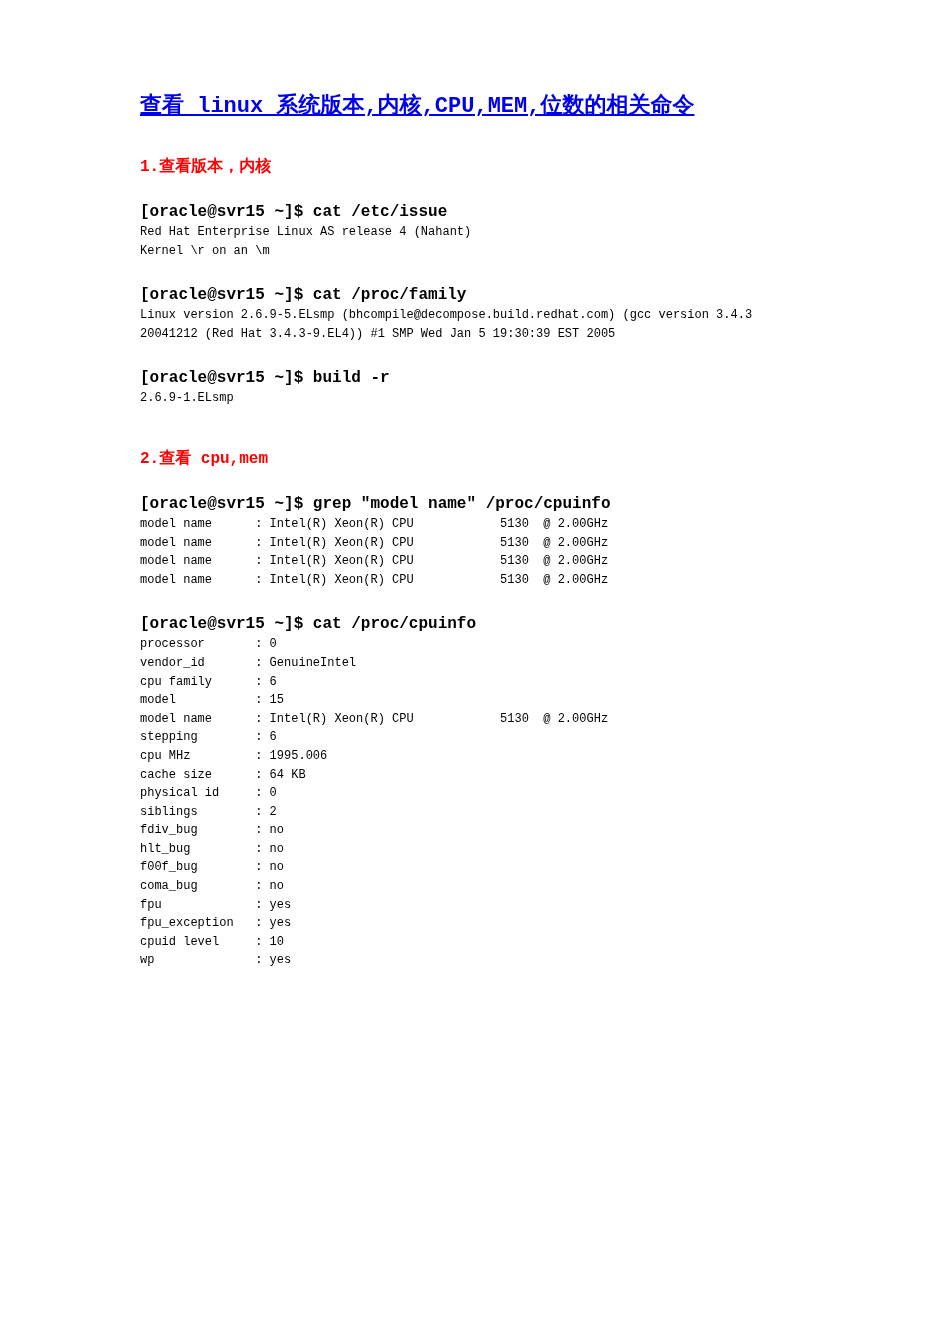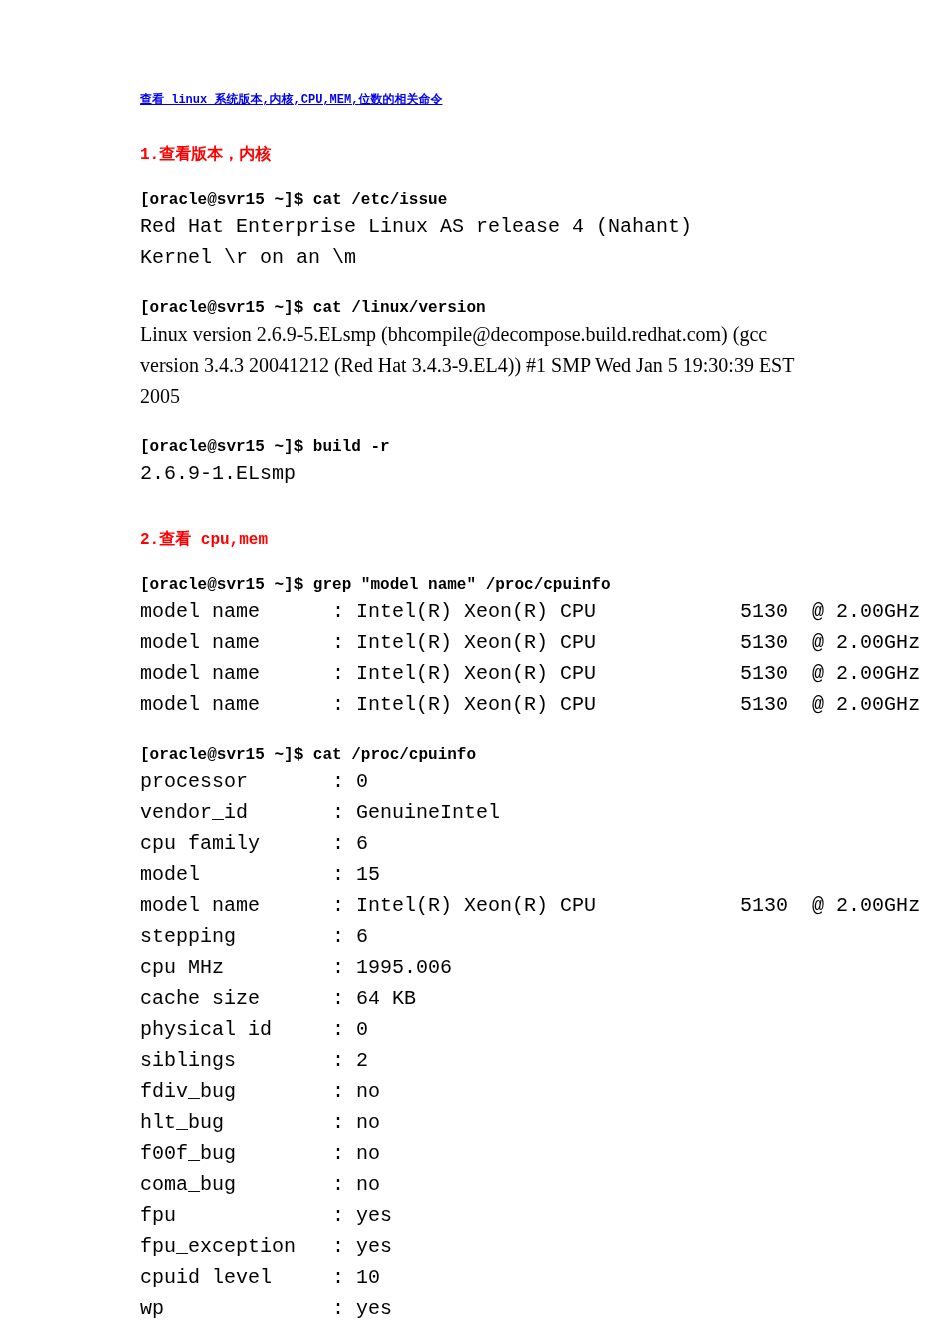--- a/index.html
+++ b/index.html
@@ -9,62 +9,62 @@
       font-size: 16px;
       background: #fff;
       color: #000;
       width: 945px;
       box-sizing: border-box;
     }
     .title-link {
       color: #0000EE;
       text-decoration: underline;
       font-weight: bold;
-      font-size: 12px;
+      font-size: 22px;
     }
     .section-heading {
       color: #ff0000;
       font-weight: bold;
       margin-top: 40px;
       margin-bottom: 16px;
       font-size: 16px;
     }
     .cmd {
       font-weight: bold;
       font-family: "Courier New", monospace;
       margin-top: 26px;
       margin-bottom: 2px;
       font-size: 16px;
     }
     .out {
       font-family: "Courier New", monospace;
       white-space: pre;
-      font-size: 20px;
+      font-size: 12px;
       margin: 0;
       line-height: 1.55;
     }
     .section-heading:first-of-type {
       margin-top: 36px;
     }
   </style>
 </head>
 <body>
 
 
 
 <a href="#" class="title-link">查看 linux 系统版本,内核,CPU,MEM,位数的相关命令</a>
 
 <div class="section-heading">1.查看版本，内核</div>
 
 <div class="cmd">[oracle@svr15 ~]$ cat /etc/issue</div>
 <pre class="out">Red Hat Enterprise Linux AS release 4 (Nahant)
 Kernel \r on an \m</pre>
 
-<div class="cmd">[oracle@svr15 ~]$ cat /linux/version</div>
-<pre class="out" style="white-space: pre-wrap; font-family: Liberation Serif, serif;">Linux version 2.6.9-5.ELsmp (bhcompile@decompose.build.redhat.com) (gcc version 3.4.3 20041212 (Red Hat 3.4.3-9.EL4)) #1 SMP Wed Jan 5 19:30:39 EST 2005</pre>
+<div class="cmd">[oracle@svr15 ~]$ cat /proc/family</div>
+<pre class="out" style="white-space: pre-wrap;">Linux version 2.6.9-5.ELsmp (bhcompile@decompose.build.redhat.com) (gcc version 3.4.3 20041212 (Red Hat 3.4.3-9.EL4)) #1 SMP Wed Jan 5 19:30:39 EST 2005</pre>
 
 <div class="cmd">[oracle@svr15 ~]$ build -r</div>
 <pre class="out">2.6.9-1.ELsmp</pre>
 
 <div class="section-heading">2.查看 cpu,mem</div>
 
 <div class="cmd">[oracle@svr15 ~]$  grep "model name" /proc/cpuinfo</div>
 <pre class="out">model name      : Intel(R) Xeon(R) CPU            5130  @ 2.00GHz
 model name      : Intel(R) Xeon(R) CPU            5130  @ 2.00GHz
 model name      : Intel(R) Xeon(R) CPU            5130  @ 2.00GHz

